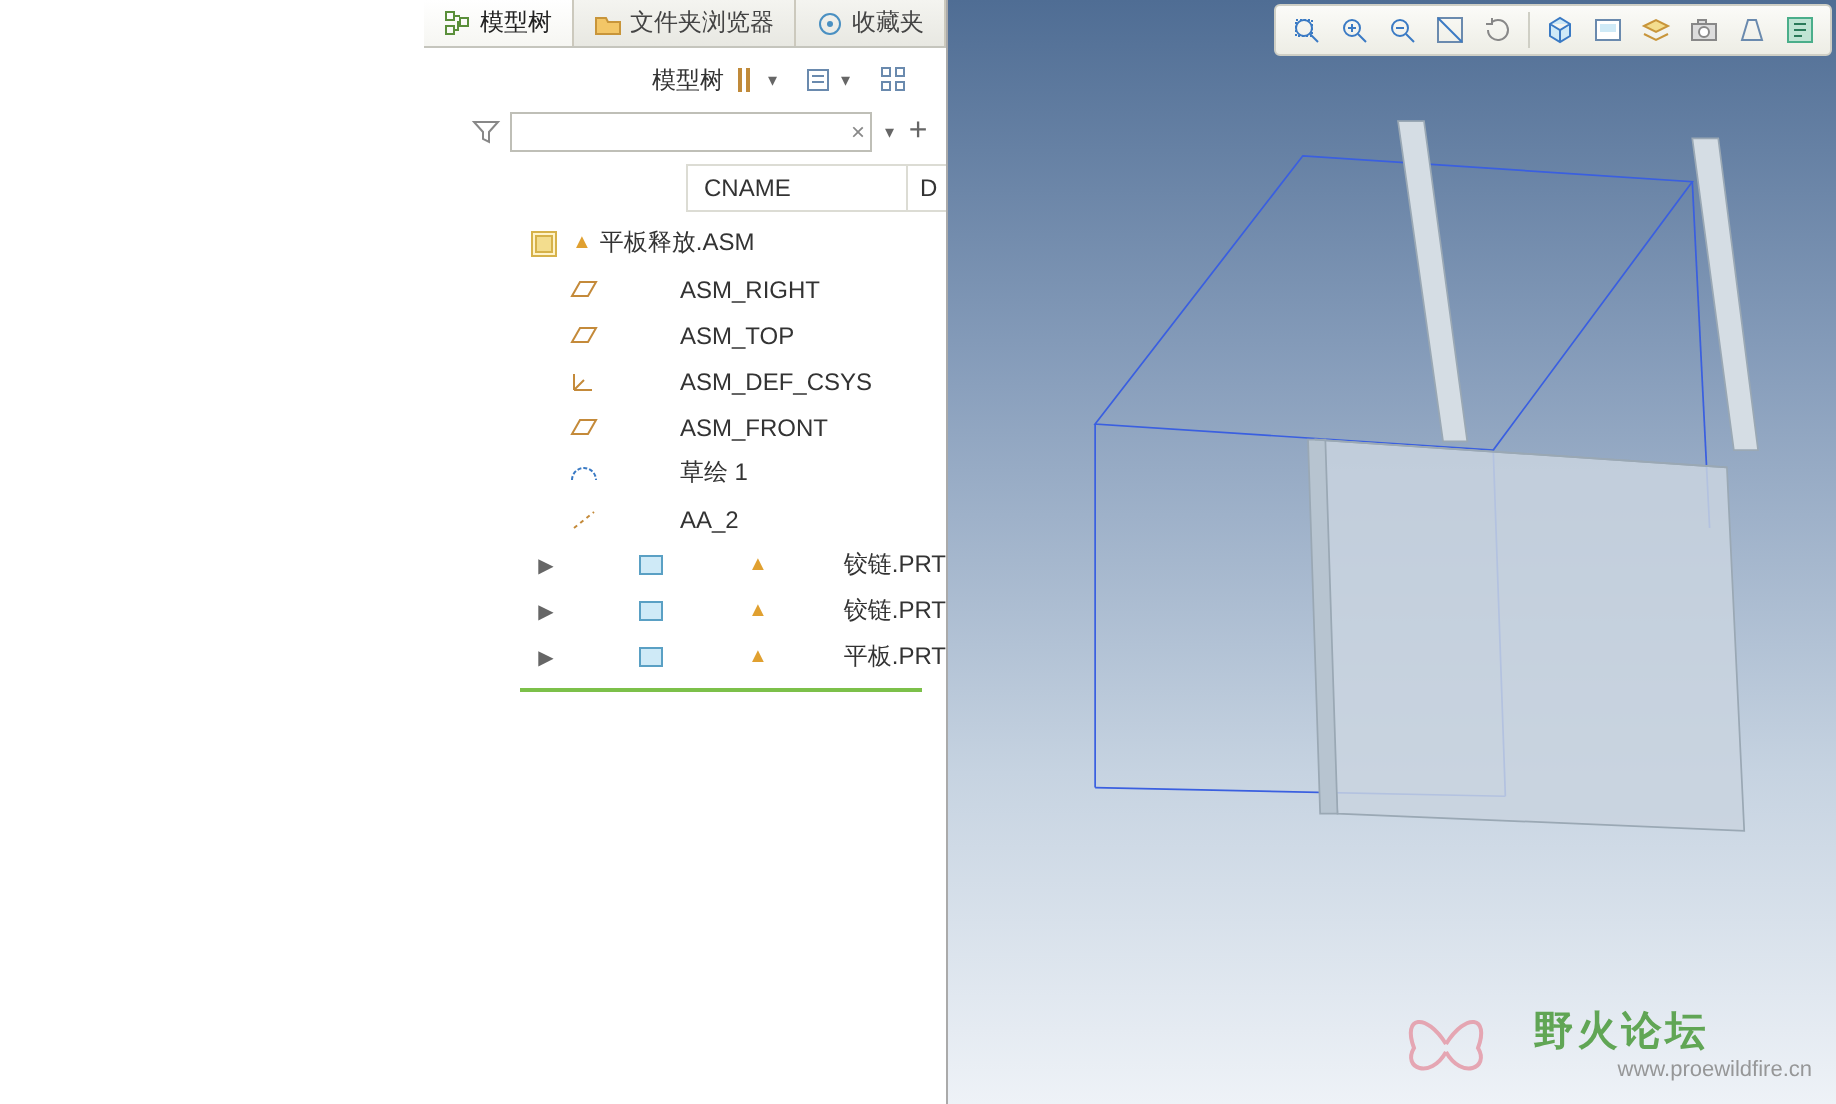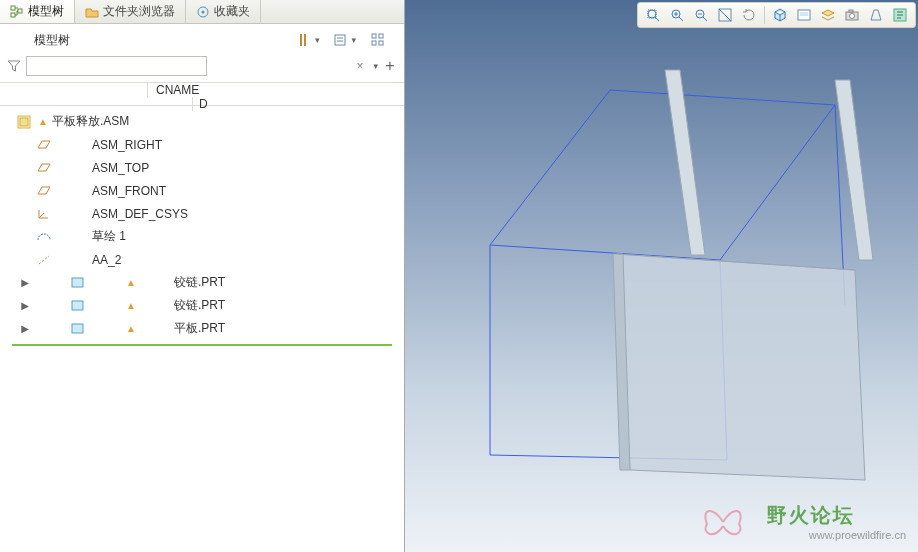--- a/index.html
+++ b/index.html
@@ -1,34 +1,34 @@
 <!DOCTYPE html>
 <html><head>
 <meta charset="utf-8">
 <style>
   * { box-sizing: border-box; margin: 0; padding: 0; }
   body { font-family: "Microsoft YaHei", Arial, sans-serif; font-size: 12px; color: #333; width: 918px; height: 552px; overflow: hidden; background: #fff; }
   .app { display: flex; width: 100%; height: 100%; }
-  .left-panel { width: 405px; height: 100%; border-right: 1px solid #aaa; background: #fff; display: flex; flex-direction: column; }
+  .left-panel { width: 474px; height: 100%; border-right: 1px solid #aaa; background: #fff; display: flex; flex-direction: column; align-items: flex-end; }
   .tabs { display: flex; align-items: center; height: 24px; background: linear-gradient(#f4f4f0,#e8e8e2); border-bottom: 1px solid #c5c5bd; font-size: 12px; }
   .tab { display: flex; align-items: center; gap: 4px; padding: 0 10px; height: 100%; border-right: 1px solid #ccc9bd; color: #444; cursor: default; }
   .tab.active { background: linear-gradient(#fff,#f6f6f2); color: #222; }
   .tab-icon { width: 14px; height: 14px; display: inline-flex; align-items: center; justify-content: center; }
   .panel-header { display: flex; align-items: center; justify-content: space-between; padding: 6px 10px 2px 34px; }
   .panel-title { font-size: 12px; color: #333; }
   .panel-tools { display: flex; align-items: center; gap: 6px; padding-right: 4px; }
   .tool-btn { display: inline-flex; align-items: center; padding: 2px 4px; cursor: default; }
   .dd { font-size: 9px; color: #666; margin-left: 2px; }
   .filter-row { display: flex; align-items: center; gap: 4px; padding: 4px 6px 6px 6px; }
   .funnel { width: 16px; height: 16px; flex: 0 0 16px; }
   .filter-input { flex: 1; height: 20px; border: 1px solid #bfbfb7; padding: 0 18px 0 6px; font-size: 12px; color: #333; }
   .filter-wrap { position: relative; flex: 1; }
   .filter-clear { position: absolute; right: 4px; top: 50%; transform: translateY(-50%); color: #888; font-size: 12px; cursor: default; }
   .filter-plus { width: 16px; text-align: center; color: #666; font-size: 16px; line-height: 16px; cursor: default; }
-  .col-header { display: flex; align-items: center; border-top: 1px solid #dcdcd4; border-bottom: 1px solid #dcdcd4; height: 24px; font-size: 12px; color: #333; flex-direction: column; }
+  .col-header { display: flex; align-items: center; border-top: 1px solid #dcdcd4; border-bottom: 1px solid #dcdcd4; height: 24px; font-size: 12px; color: #333; }
   .col-header .col1 { flex: 1; }
   .col-header .col2 { width: 110px; padding-left: 8px; border-left: 1px solid #dcdcd4; height: 100%; display: flex; align-items: center; }
   .col-header .col3 { width: 20px; padding-left: 6px; border-left: 1px solid #dcdcd4; height: 100%; display: flex; align-items: center; }
   .tree { padding: 4px 0 0 0; overflow: auto; flex: 1; }
   .tree-row { display: flex; align-items: center; height: 23px; padding-left: 16px; gap: 6px; white-space: nowrap; }
   .tree-row.root { padding-left: 16px; }
   .tree-row.child { padding-left: 36px; gap: 40px; }
   .tree-row .exp { width: 10px; color: #666; font-size: 10px; display: inline-block; text-align: center; }
   .tree-row .icon { width: 16px; height: 16px; display: inline-flex; align-items: center; justify-content: center; }
   .tree-row .warn { color: #e0a030; font-size: 10px; margin-right: -2px; }
@@ -155,33 +155,33 @@
       <div class="tree-row child">
         <span class="icon">
             <svg width="16" height="12">
               <path d="M2 9 L6 2 L14 2 L10 9 Z" fill="none" stroke="#c48a3a"></path>
             </svg>
           </span>
         <span>ASM_TOP</span>
       </div>
       <div class="tree-row child">
         <span class="icon">
+            <svg width="16" height="14">
+              <path d="M3 11 L3 3 M3 11 L12 11 M3 11 L8 6" stroke="#c48a3a" fill="none"></path>
+            </svg>
+          </span>
+        <span>ASM_DEF_CSYS</span>
+      </div>
+      <div class="tree-row child">
+        <span class="icon">
             <svg width="16" height="12">
               <path d="M2 9 L6 2 L14 2 L10 9 Z" fill="none" stroke="#c48a3a"></path>
             </svg>
           </span>
         <span>ASM_FRONT</span>
-      </div>
-      <div class="tree-row child">
-        <span class="icon">
-            <svg width="16" height="14">
-              <path d="M3 11 L3 3 M3 11 L12 11 M3 11 L8 6" stroke="#c48a3a" fill="none"></path>
-            </svg>
-          </span>
-        <span>ASM_DEF_CSYS</span>
       </div>
       <div class="tree-row child">
         <span class="icon">
             <svg width="16" height="14">
               <path d="M2 10 A6 6 0 0 1 14 10" stroke="#3a7ac4" fill="none" stroke-dasharray="2 1"></path>
             </svg>
           </span>
         <span>草绘 1</span>
       </div>
       <div class="tree-row child">

